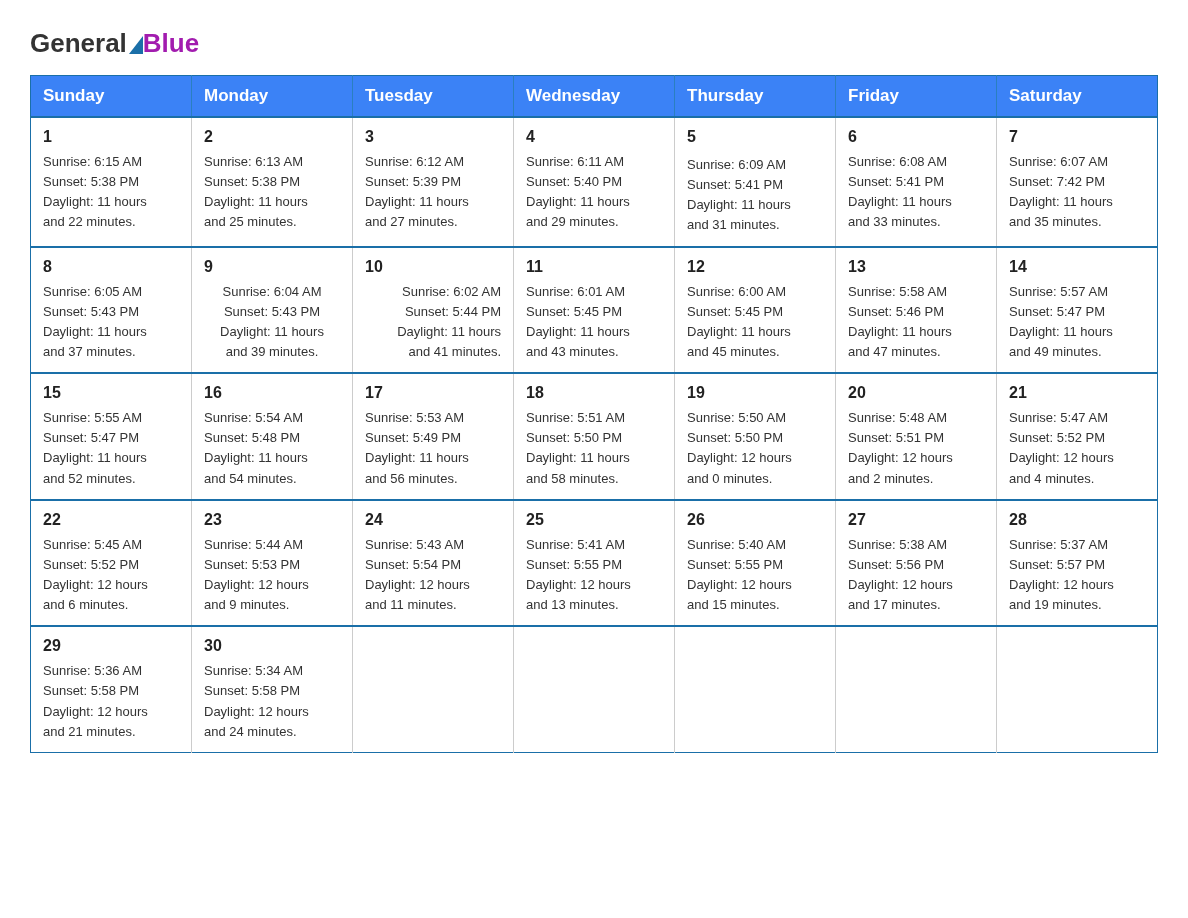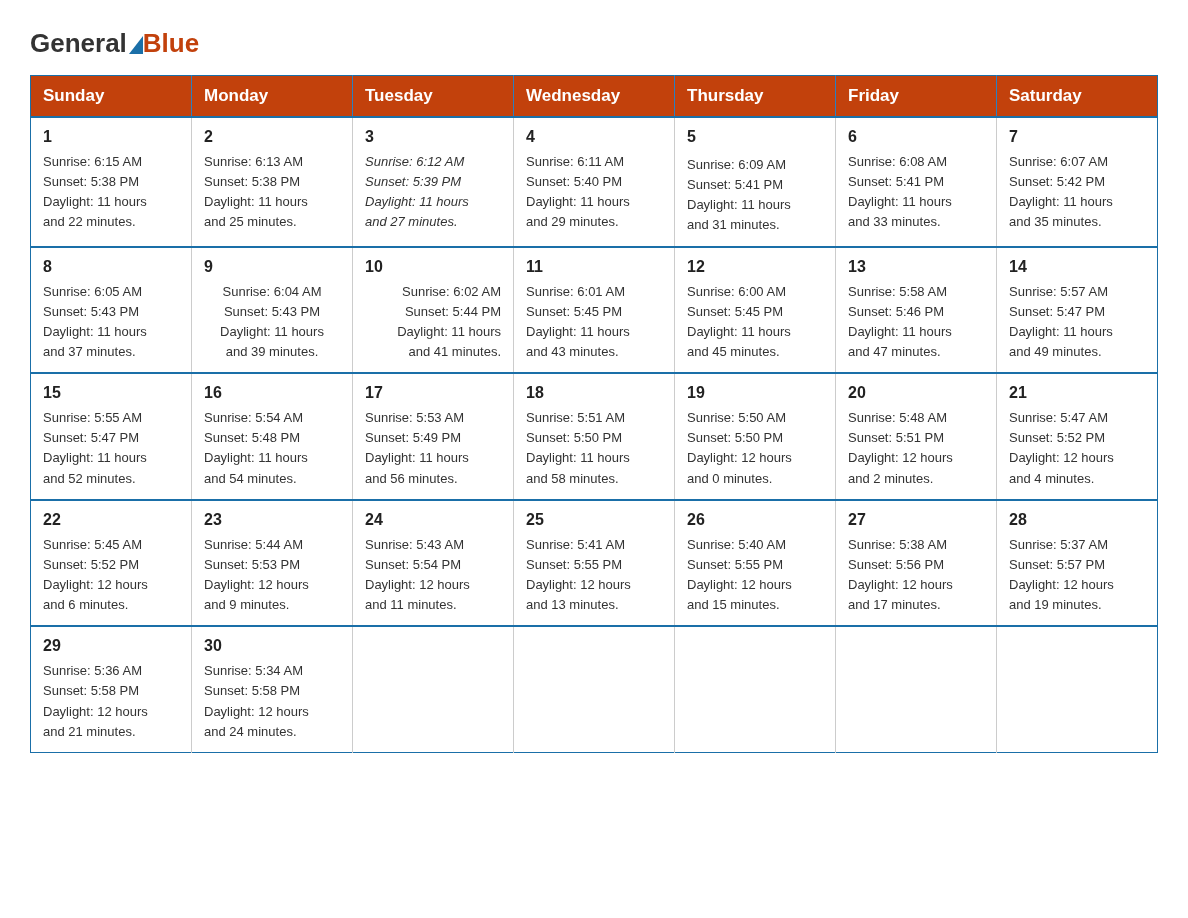--- a/index.html
+++ b/index.html
@@ -41,21 +41,21 @@
       height: 0;
       border-left: 14px solid transparent;
       border-bottom: 18px solid #1a6fa8;
       display: inline-block;
       margin-left: 2px;
       margin-bottom: -2px;
     }
     .logo-blue-label {
       font-size: 26px;
       font-weight: bold;
-      color: #c2410c;
+      color: #a21caf;
     }
     .title-area {
       text-align: right;
     }
     .month-title {
       font-size: 52px;
       font-weight: bold;
       color: #222;
       line-height: 1.1;
     }
@@ -63,21 +63,21 @@
       font-size: 22px;
       color: #444;
       margin-top: 4px;
     }
     .calendar {
       width: 100%;
       border-collapse: collapse;
       border: 1px solid #1a6fa8;
     }
     .calendar thead tr {
-      background-color: #c2410c;
+      background-color: #3b82f6;
     }
     .calendar thead th {
       color: #fff;
       font-size: 17px;
       font-weight: bold;
       padding: 10px 12px;
       text-align: left;
       border-right: 1px solid #2a7fc0;
       width: calc(100% / 7);
     }
@@ -157,21 +157,21 @@
         </td>
         <td>
           <span class="day-number">2</span>
           <div class="day-info" style="white-space: pre-line;">Sunrise: 6:13 AM
 Sunset: 5:38 PM
 Daylight: 11 hours
 and 25 minutes.</div>
         </td>
         <td>
           <span class="day-number">3</span>
-          <div class="day-info" style="white-space: pre-line; font-style: italic;">Sunrise: 6:12 AM
+          <div class="day-info" style="white-space: pre-line;">Sunrise: 6:12 AM
 Sunset: 5:39 PM
 Daylight: 11 hours
 and 27 minutes.</div>
         </td>
         <td>
           <span class="day-number">4</span>
           <div class="day-info" style="white-space: pre-line;">Sunrise: 6:11 AM
 Sunset: 5:40 PM
 Daylight: 11 hours
 and 29 minutes.</div>
@@ -186,21 +186,21 @@
         <td>
           <span class="day-number">6</span>
           <div class="day-info" style="white-space: pre-line;">Sunrise: 6:08 AM
 Sunset: 5:41 PM
 Daylight: 11 hours
 and 33 minutes.</div>
         </td>
         <td>
           <span class="day-number">7</span>
           <div class="day-info" style="white-space: pre-line;">Sunrise: 6:07 AM
-Sunset: 5:42 PM
+Sunset: 7:42 PM
 Daylight: 11 hours
 and 35 minutes.</div>
         </td>
       </tr>
       <tr>
         <td>
           <span class="day-number">8</span>
           <div class="day-info" style="white-space: pre-line;">Sunrise: 6:05 AM
 Sunset: 5:43 PM
 Daylight: 11 hours

